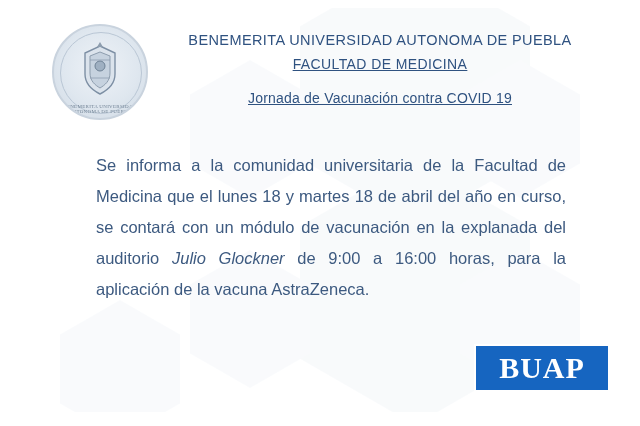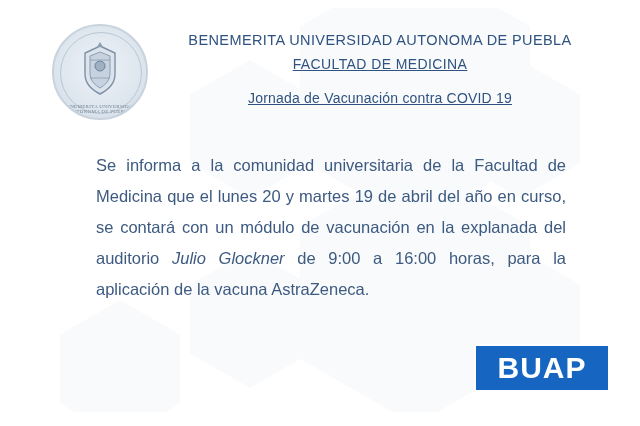--- a/index.html
+++ b/index.html
@@ -148,21 +148,21 @@
     display: flex;
     align-items: center;
     justify-content: center;
     border: 2px solid #ffffff;
   }
   .buap-logo .txt {
     color: #ffffff;
     font-size: 30px;
     font-weight: bold;
     letter-spacing: 1px;
-    font-family: Liberation Sans, sans-serif;
+    font-family: Liberation Serif, serif;
   }
   .edge-left {
     position: absolute;
     left: 0; top: 8px;
     width: 6px; height: 404px;
     background: #ffffff;
   }
   .edge-right {
     position: absolute;
     right: 0; top: 8px;
@@ -203,21 +203,21 @@
     </div>
 
     <div class="head-text">
       <div class="line1">BENEMERITA UNIVERSIDAD AUTONOMA DE PUEBLA</div>
       <div class="line2">FACULTAD DE MEDICINA</div>
       <div class="line3">Jornada de Vacunación contra COVID 19</div>
     </div>
   </div>
 
   <div class="body-text">
-    <span>Se informa a la comunidad universitaria de la Facultad de Medicina que el lunes 20 y martes 19 de abril del año en curso, se contará con un módulo de vacunación en la explanada del auditorio </span><em>Julio Glockner</em><span> de 9:00 a 16:00 horas, para la aplicación de la vacuna AstraZeneca.</span>
+    <span>Se informa a la comunidad universitaria de la Facultad de Medicina que el lunes 18 y martes 18 de abril del año en curso, se contará con un módulo de vacunación en la explanada del auditorio </span><em>Julio Glockner</em><span> de 9:00 a 16:00 horas, para la aplicación de la vacuna AstraZeneca.</span>
   </div>
 
   <div class="buap-logo">
     <span class="txt">BUAP</span>
   </div>
 
   <div class="band-top"></div>
   <div class="band-bottom"></div>
   <div class="edge-left"></div>
   <div class="edge-right"></div>

